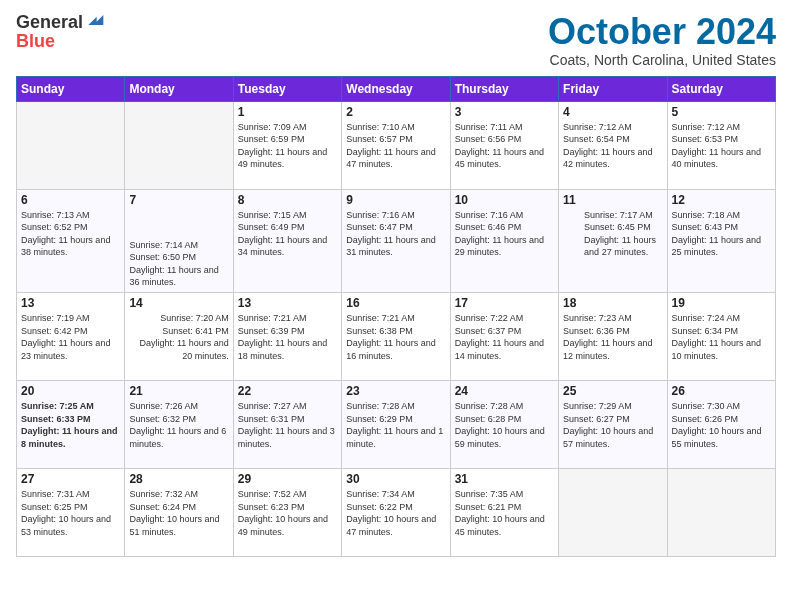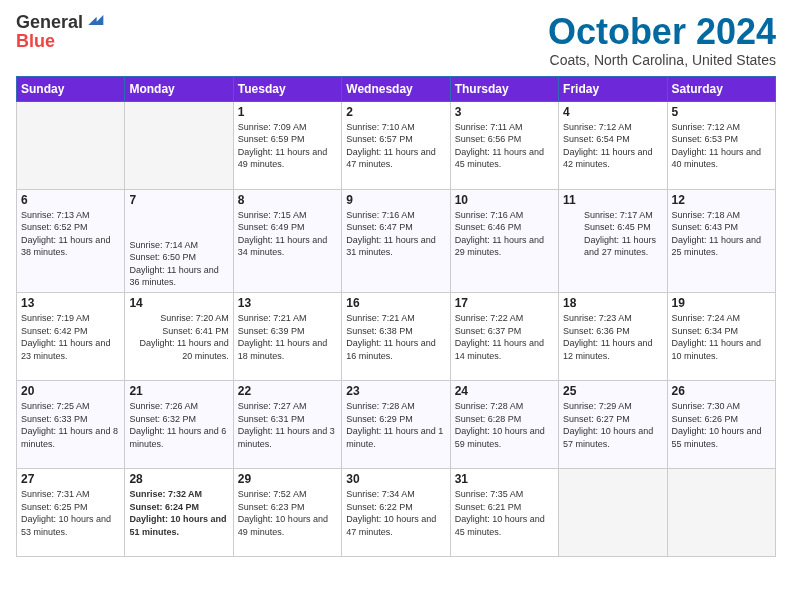--- a/index.html
+++ b/index.html
@@ -241,21 +241,21 @@
           <td>
             <span class="day-num">19</span>
             <div class="day-info" style="white-space: pre-line;">Sunrise: 7:24 AM
 Sunset: 6:34 PM
 Daylight: 11 hours and 10 minutes.</div>
           </td>
         </tr>
         <tr>
           <td>
             <span class="day-num">20</span>
-            <div class="day-info" style="white-space: pre-line;">Sunrise: 7:25 AM
+            <div class="day-info" style="white-space: pre-line; font-weight: bold;">Sunrise: 7:25 AM
 Sunset: 6:33 PM
 Daylight: 11 hours and 8 minutes.</div>
           </td>
           <td>
             <span class="day-num">21</span>
             <div class="day-info" style="white-space: pre-line;">Sunrise: 7:26 AM
 Sunset: 6:32 PM
 Daylight: 11 hours and 6 minutes.</div>
           </td>
           <td>
@@ -291,21 +291,21 @@
         </tr>
         <tr>
           <td>
             <span class="day-num">27</span>
             <div class="day-info" style="white-space: pre-line;">Sunrise: 7:31 AM
 Sunset: 6:25 PM
 Daylight: 10 hours and 53 minutes.</div>
           </td>
           <td>
             <span class="day-num">28</span>
-            <div class="day-info" style="white-space: pre-line; font-weight: bold;">Sunrise: 7:32 AM
+            <div class="day-info" style="white-space: pre-line;">Sunrise: 7:32 AM
 Sunset: 6:24 PM
 Daylight: 10 hours and 51 minutes.</div>
           </td>
           <td>
             <span class="day-num">29</span>
             <div class="day-info" style="white-space: pre-line;">Sunrise: 7:52 AM
 Sunset: 6:23 PM
 Daylight: 10 hours and 49 minutes.</div>
           </td>
           <td>

